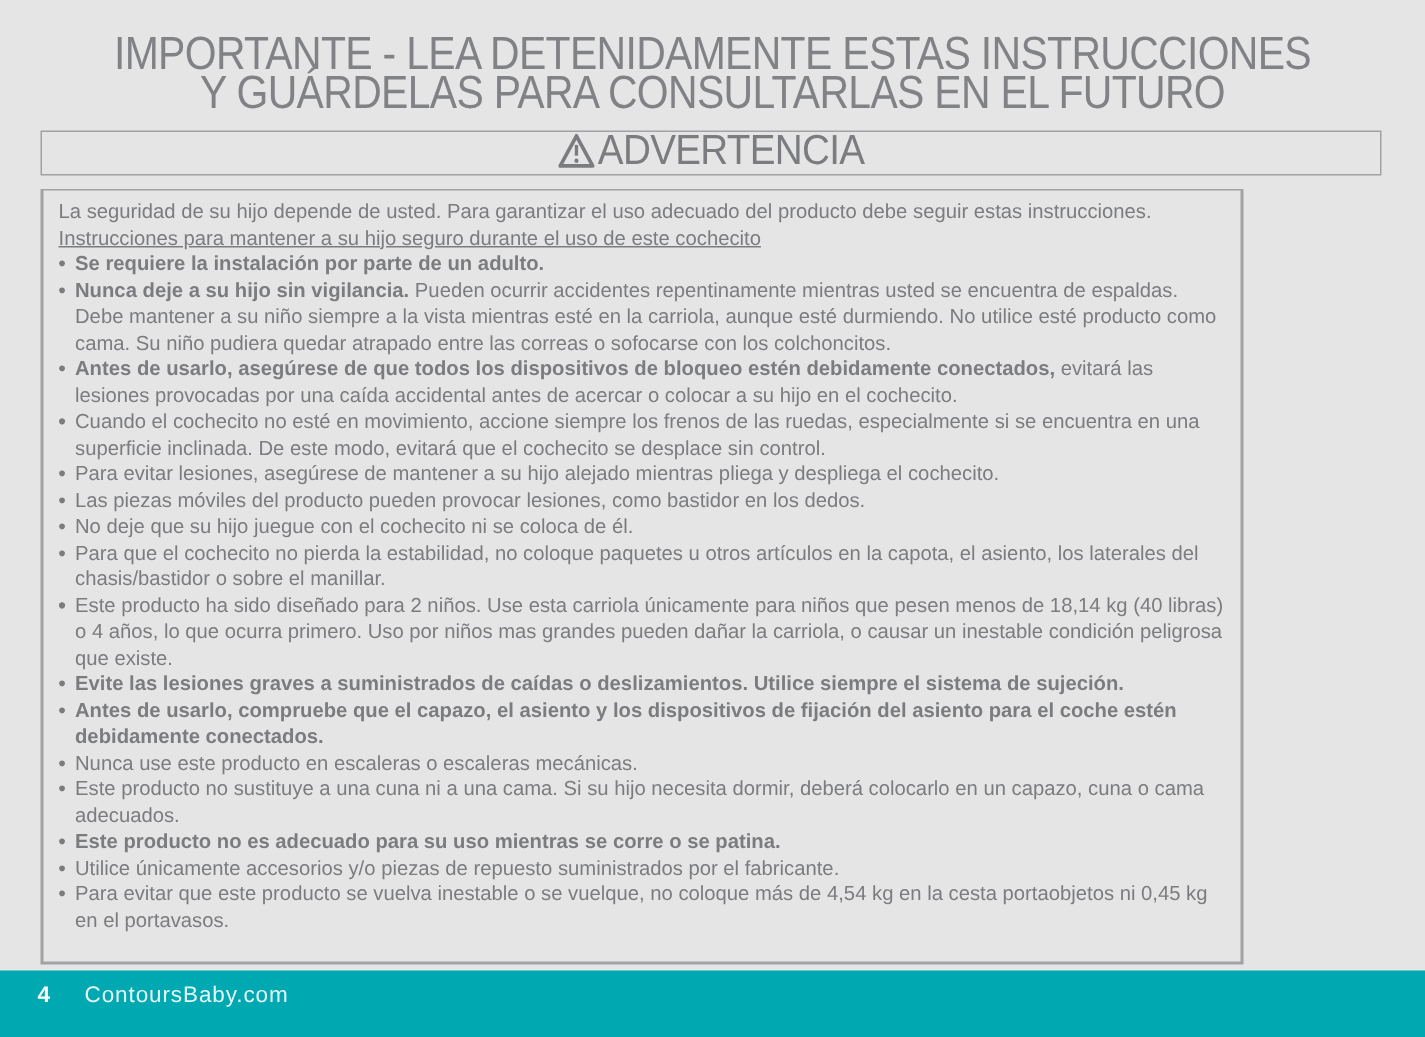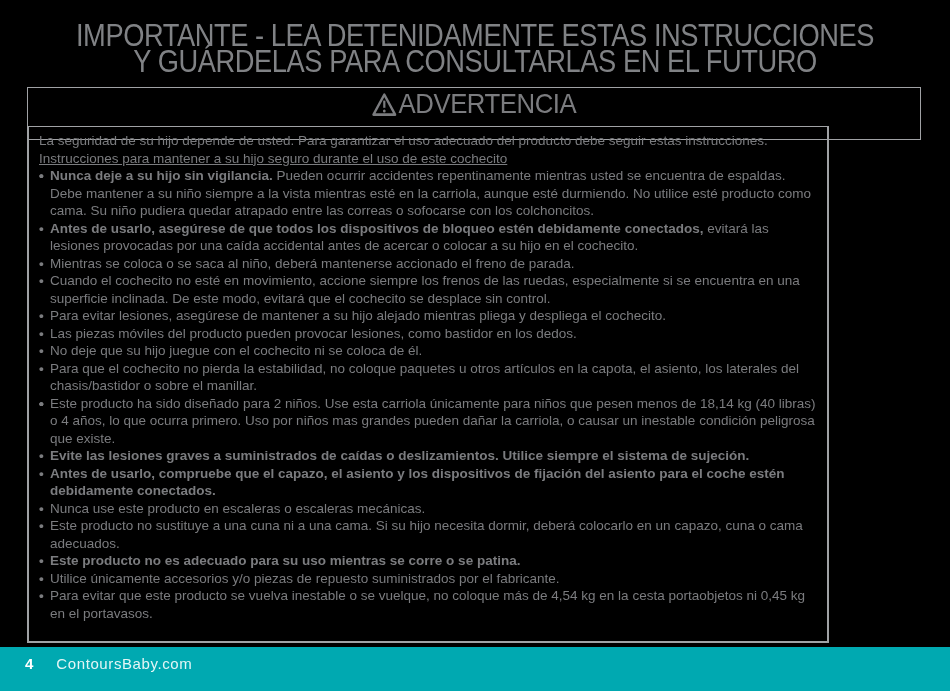--- a/index.html
+++ b/index.html
@@ -1,40 +1,40 @@
 <!DOCTYPE html>
 <html><head>
 <meta charset="utf-8">
 <style>
   * { margin: 0; padding: 0; box-sizing: border-box; }
   html, body { width: 950px; height: 691px; background: #ffffff; overflow: hidden; }
   .page {
     position: relative;
     width: 950px; height: 691px;
     font-family: "Liberation Sans", sans-serif;
-    background: #000000;
+    background: #e5e5e5;
   }
   
   .doc-title {
     position: absolute; top: 23px; left: 0; width: 950px;
     text-align: center;
     color: #808285;
     font-size: 31px;
     line-height: 26px;
     font-weight: normal;
     letter-spacing: -0.5px;
     transform: scaleX(0.88);
   }
   .doc-title div { white-space: nowrap; }
   
   .warning-box {
     position: absolute; left: 27px; top: 87px;
-    width: 894px; height: 53px;
+    width: 894px; height: 30px;
     border: 1px solid #a0a2a5;
-    display: flex; align-items: flex-start; justify-content: center;
+    display: flex; align-items: flex-end; justify-content: center;
   }
   .warning-heading {
     display: flex; align-items: center;
     color: #7b7c7f;
     font-size: 28px;
     letter-spacing: -0.5px;
     transform: scaleX(0.92);
   }
   .warning-icon { display: inline-flex; margin-right: 2px; }
   .warning-icon svg { display: block; }
@@ -92,24 +92,24 @@
       </span>
       <span>ADVERTENCIA</span>
     </div>
   </div>
 
   <div class="content-box">
     <div>La seguridad de su hijo depende de usted. Para garantizar el uso adecuado del producto debe seguir estas instrucciones.</div>
     <div class="subheading">Instrucciones para mantener a su hijo seguro durante el uso de este cochecito</div>
 
     <ul class="bullets">
-      <li><span class="marker">•</span><span></span></li>
+      <li><span class="marker">•</span><span class="b">Se requiere la instalación por parte de un adulto.</span><span></span></li>
       <li><span class="marker">•</span><span class="b">Nunca deje a su hijo sin vigilancia. </span><span>Pueden ocurrir accidentes repentinamente mientras usted se encuentra de espaldas. Debe mantener a su niño siempre a la vista mientras esté en la carriola, aunque esté durmiendo. No utilice esté producto como cama. Su niño pudiera quedar atrapado entre las correas o sofocarse con los colchoncitos.</span></li>
       <li><span class="marker">•</span><span class="b">Antes de usarlo, asegúrese de que todos los dispositivos de bloqueo estén debidamente conectados, </span><span>evitará las lesiones provocadas por una caída accidental antes de acercar o colocar a su hijo en el cochecito.</span></li>
-      <li><span class="marker">•</span><span class="b"></span><span>Mientras se coloca o se saca al niño, deberá mantenerse accionado el freno de parada.</span></li>
+      <li><span class="marker">•</span><span class="b"></span></li>
       <li><span class="marker">•</span><span class="b"></span><span>Cuando el cochecito no esté en movimiento, accione siempre los frenos de las ruedas, especialmente si se encuentra en una superficie inclinada. De este modo, evitará que el cochecito se desplace sin control.</span></li>
       <li><span class="marker">•</span><span class="b"></span><span>Para evitar lesiones, asegúrese de mantener a su hijo alejado mientras pliega y despliega el cochecito.</span></li>
       <li><span class="marker">•</span><span class="b"></span><span>Las piezas móviles del producto pueden provocar lesiones, como bastidor en los dedos.</span></li>
       <li><span class="marker">•</span><span class="b"></span><span>No deje que su hijo juegue con el cochecito ni se coloca de él.</span></li>
       <li><span class="marker">•</span><span class="b"></span><span>Para que el cochecito no pierda la estabilidad, no coloque paquetes u otros artículos en la capota, el asiento, los laterales del chasis/bastidor o sobre el manillar.</span></li>
       <li><span class="marker">•</span><span></span></li>
       <li><span class="marker">•</span><span></span></li>
       <li><span class="marker">•</span><span class="b"></span><span>Este producto ha sido diseñado para 2 niños. Use esta carriola únicamente para niños que pesen menos de 18,14 kg (40 libras) o 4 años, lo que ocurra primero. Uso por niños mas grandes pueden dañar la carriola, o causar un inestable condición peligrosa que existe.</span></li>
       <li><span class="marker">•</span><span class="b">Evite las lesiones graves a suministrados de caídas o deslizamientos. Utilice siempre el sistema de sujeción.</span><span></span></li>
       <li><span class="marker">•</span><span class="b">Antes de usarlo, compruebe que el capazo, el asiento y los dispositivos de fijación del asiento para el coche estén debidamente conectados.</span><span></span></li>

